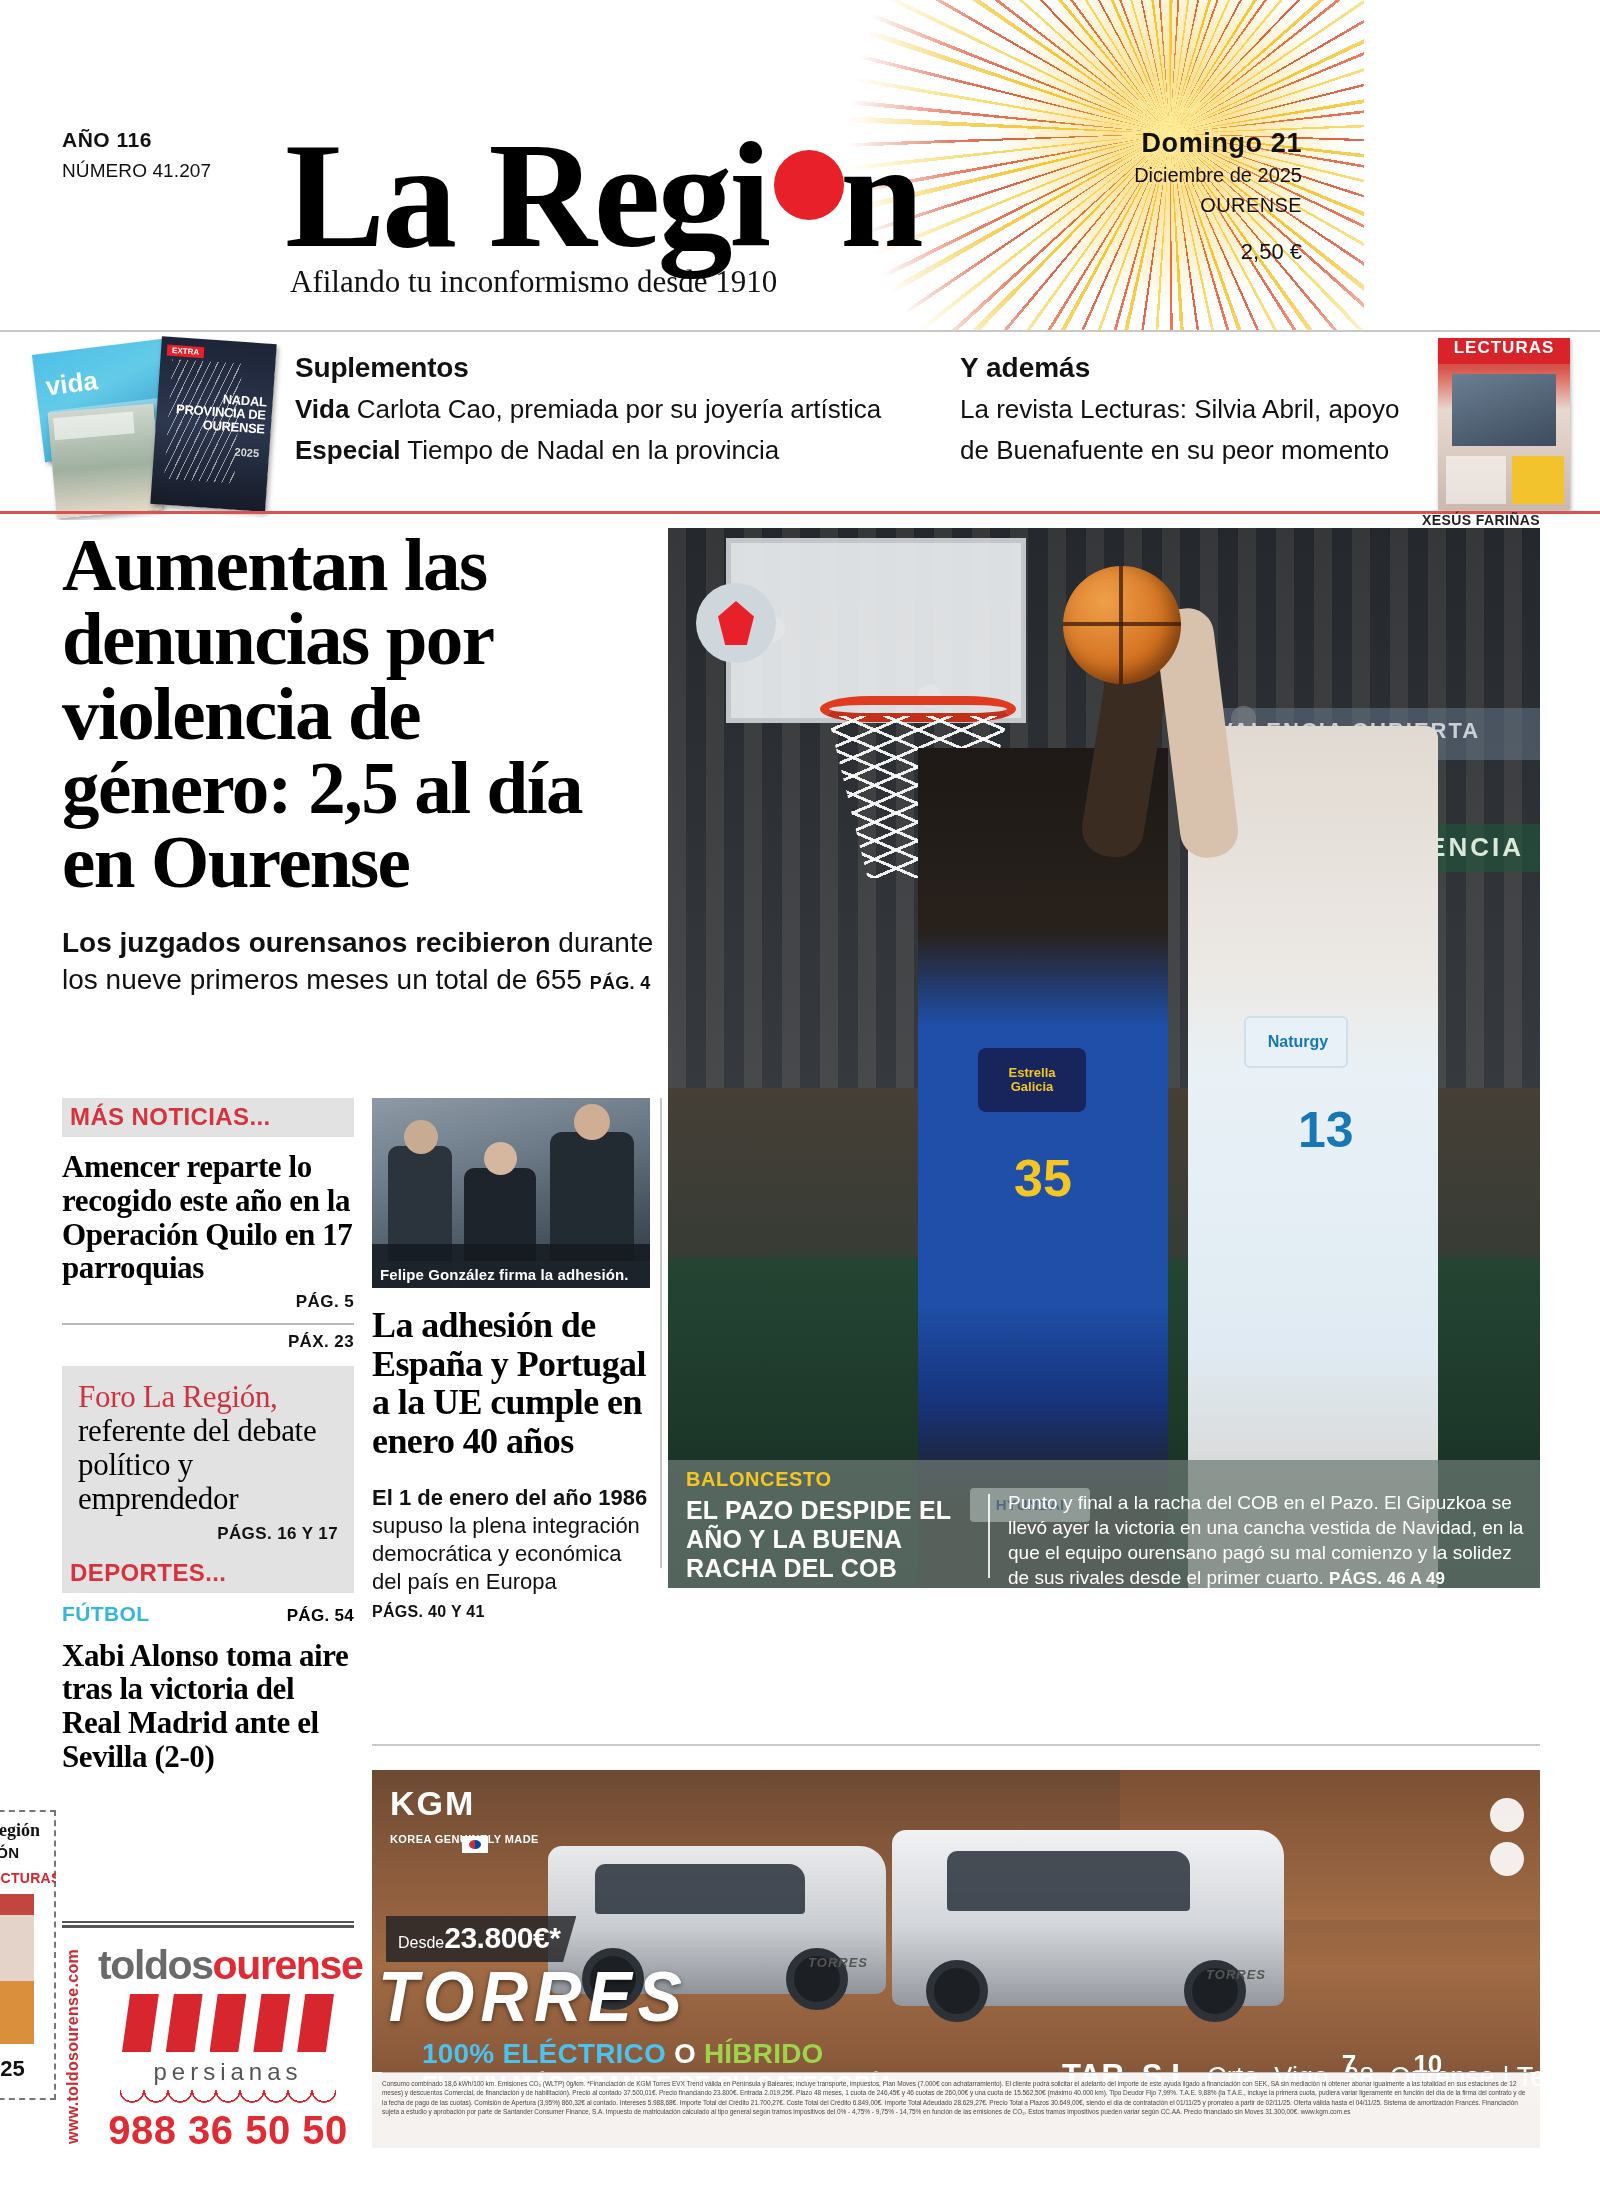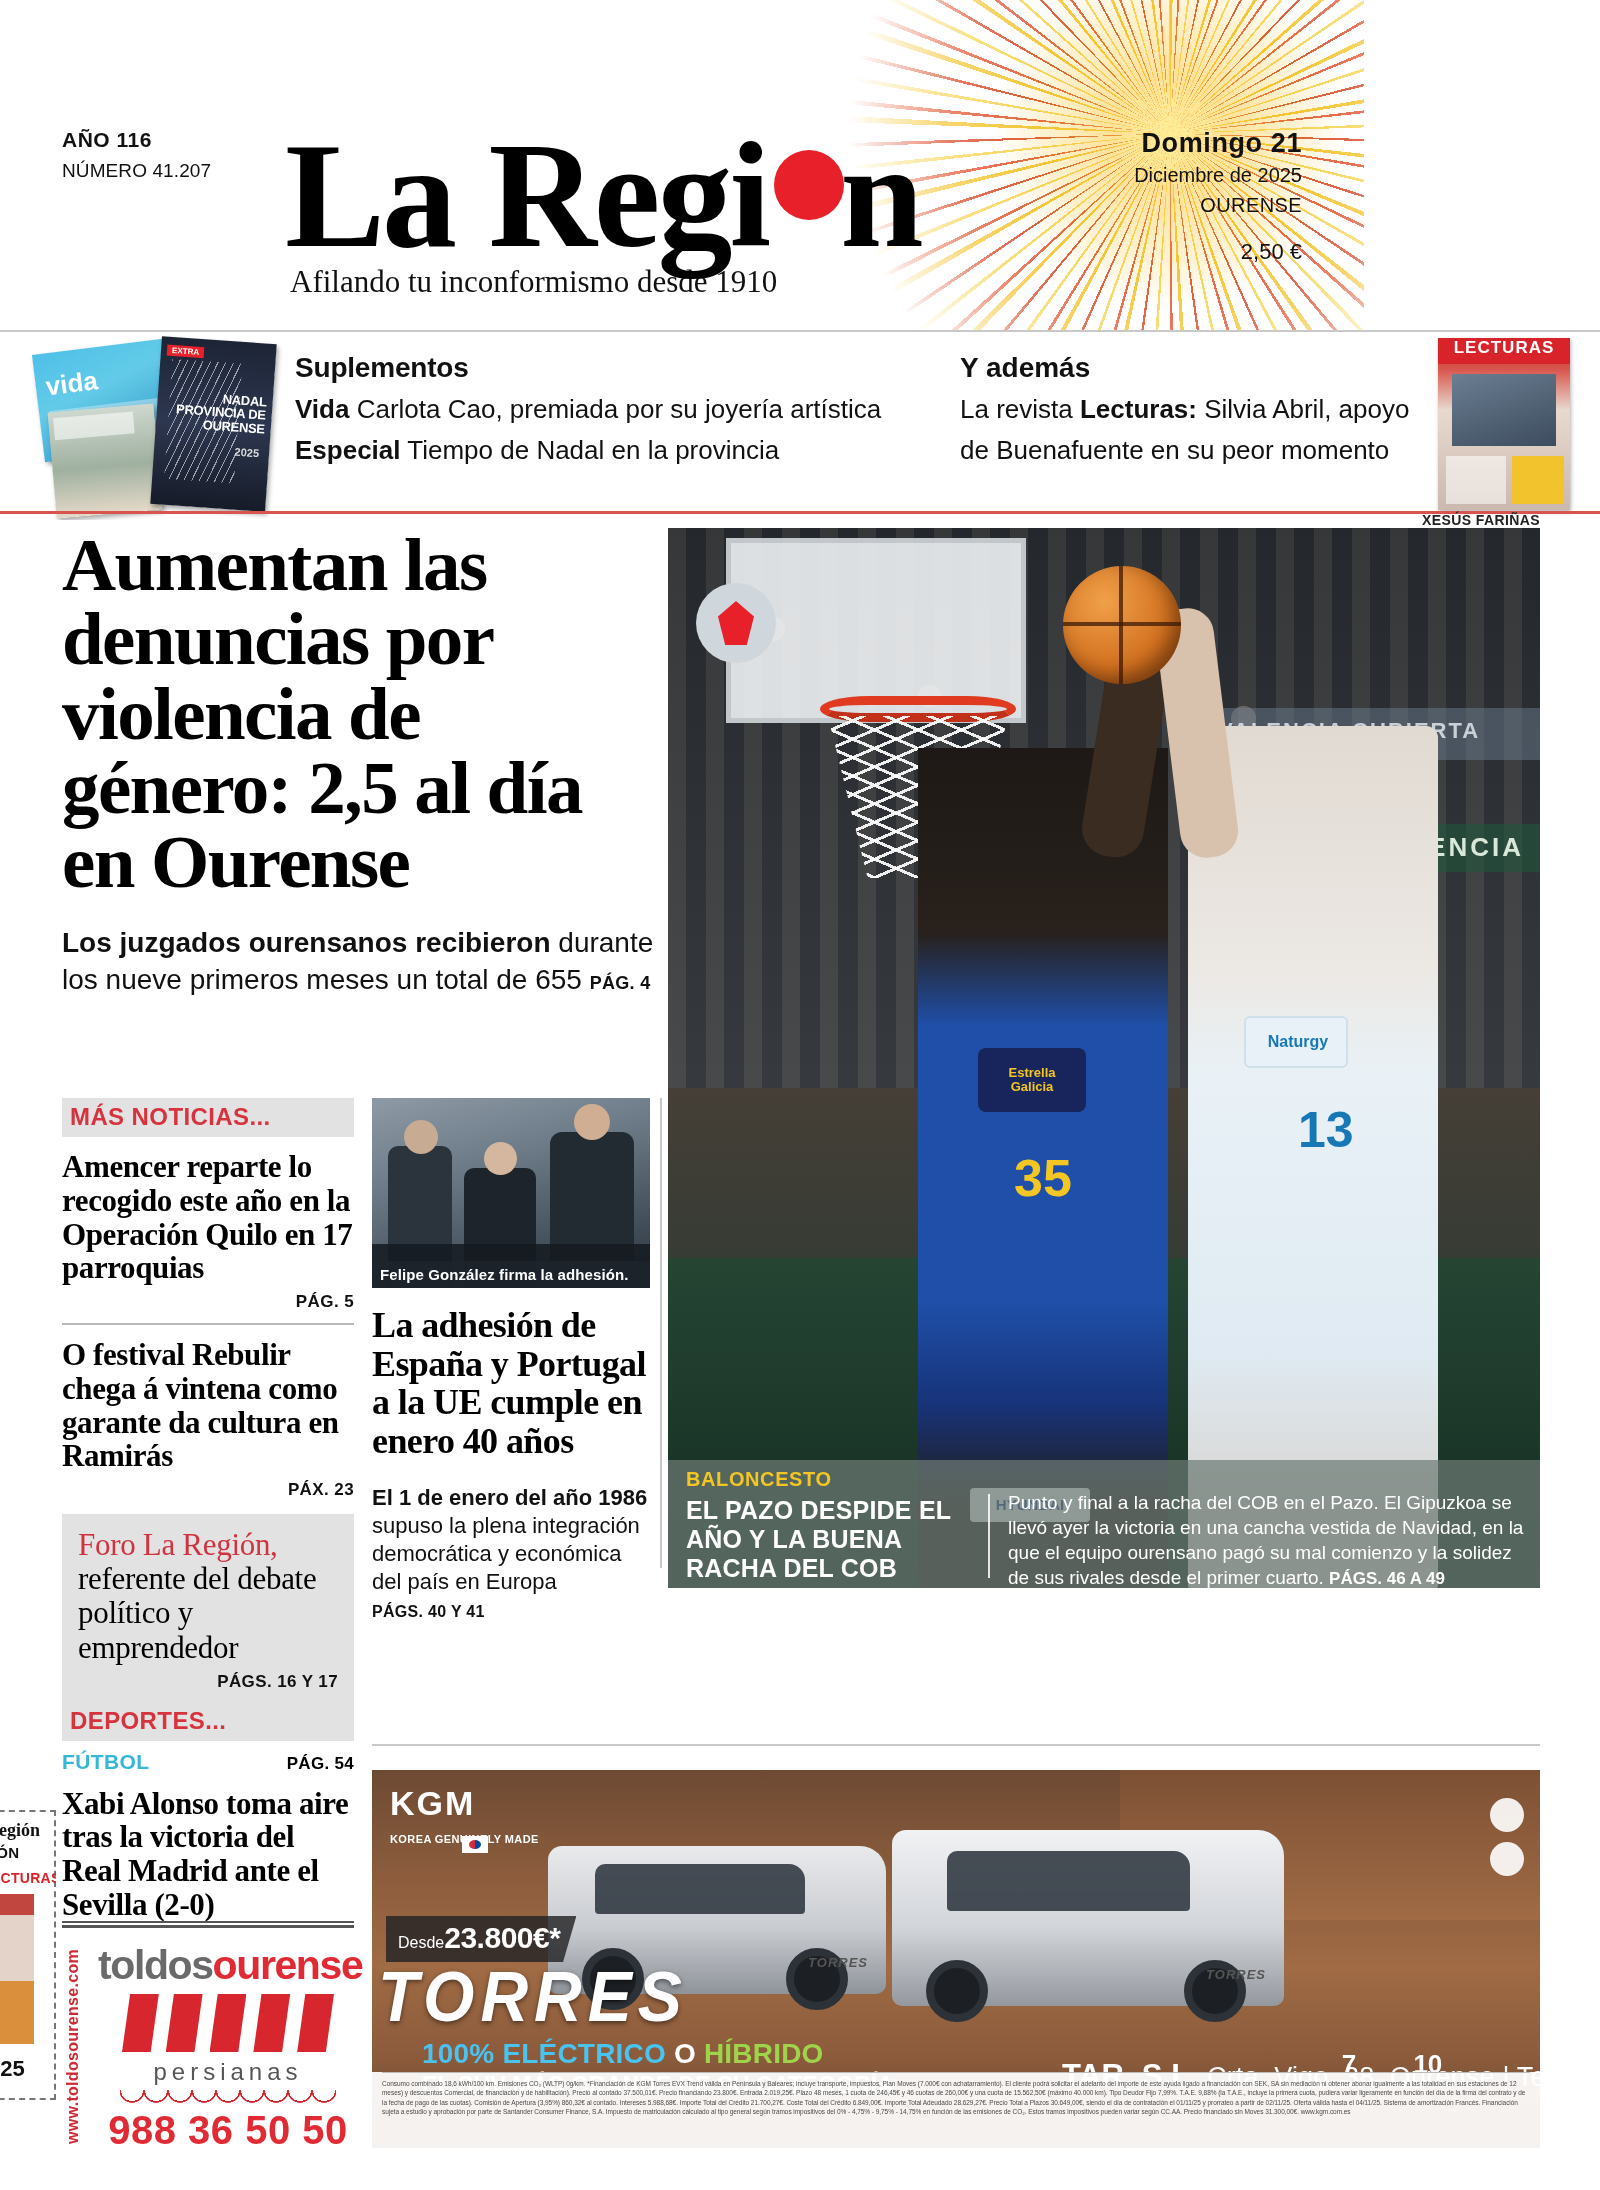--- a/index.html
+++ b/index.html
@@ -70,21 +70,21 @@
      background:repeating-linear-gradient(112deg, rgba(255,255,255,.55) 0 1px, rgba(255,255,255,0) 1px 7px);}
 
   .sup-text { position:absolute; left:295px; top:22px; width:640px;}
   .sup-title { font-size:28px; font-weight:bold; color:#111; letter-spacing:-.2px;}
   .sup-line { font-size:26px; color:#111; margin-top:9px; line-height:1.24;}
   .sup-line b { font-weight:bold; }
 
   .yademas { position:absolute; left:960px; top:22px; width:480px;}
   .yademas .ya-title{ font-size:28px; font-weight:bold; color:#111;}
   .yademas .ya-line{ font-size:26px; color:#111; margin-top:9px; line-height:1.24;}
-  .yademas .ya-line b{font-weight:bold;}
+  .yademas .ya-line b{font-weight:normal;}
 
   .lect-cover { position:absolute; right:30px; top:8px; width:132px; height:172px;
      background:linear-gradient(180deg,#b5332f 0%,#d8554d 18%,#e8d9cf 42%,#cbb8ae 100%); box-shadow:1px 2px 4px rgba(0,0,0,.3); overflow:hidden;}
   .lect-cover .lc-nameplate{ position:absolute; left:0; top:0; width:132px; height:26px; background:#d8232a; color:#fff; font-size:17px; font-weight:bold; text-align:center; letter-spacing:1px;}
   .lect-cover .lc-people{ position:absolute; left:14px; top:36px; width:104px; height:72px; background:linear-gradient(160deg,#6b7e92,#3d4c5e);}
   .lect-cover .lc-txt{ position:absolute; left:8px; top:118px; width:60px; height:48px; background:rgba(255,255,255,.55);}
   .lect-cover .lc-ylw{ position:absolute; right:6px; top:118px; width:52px; height:48px; background:#f2c32c;}
   .supbar .rule-bot { position:absolute; left:0; bottom:6px; width:1600px; height:3px; background:#d9534f;}
 
   
@@ -369,21 +369,20 @@
     </div>
 
     <div>
       <div class="art-h">Amencer reparte lo recogido este año en la Operación Quilo en 17 parroquias</div>
       <div class="pag-r">PÁG. 5</div>
     </div>
 
     <div class="hr-thin"></div>
 
     <div>
-      <div class="art-h">O festival Rebulir chega á vintena como garante da cultura en Ramirás</div>
       <div class="pag-r">PÁX. 23</div>
     </div>
 
     <div class="foro-box">
       <div class="foro-h">
         <span class="red">Foro La Región,</span><span> referente del debate político y emprendedor</span>
       </div>
       <div class="pag-r">PÁGS. 16 Y 17</div>
     </div>
 

